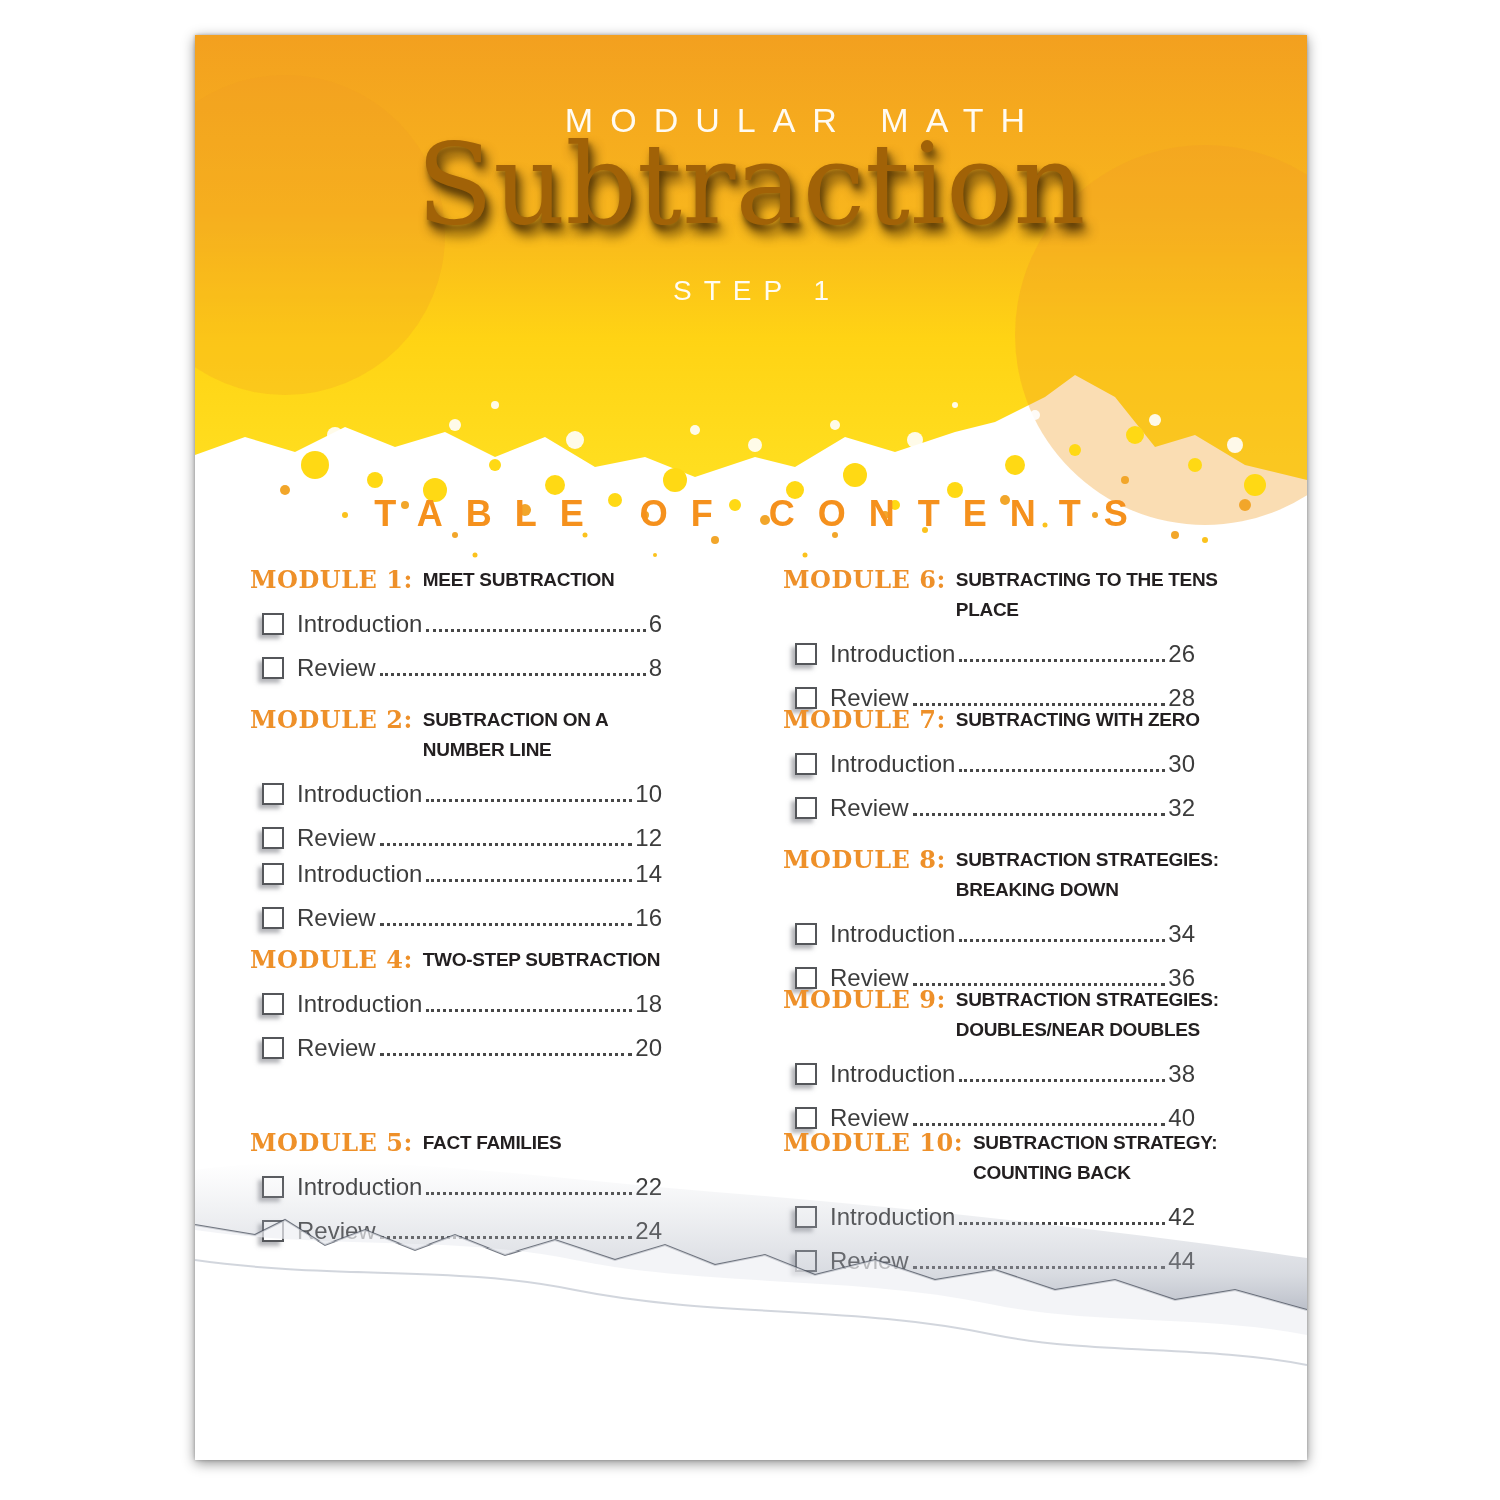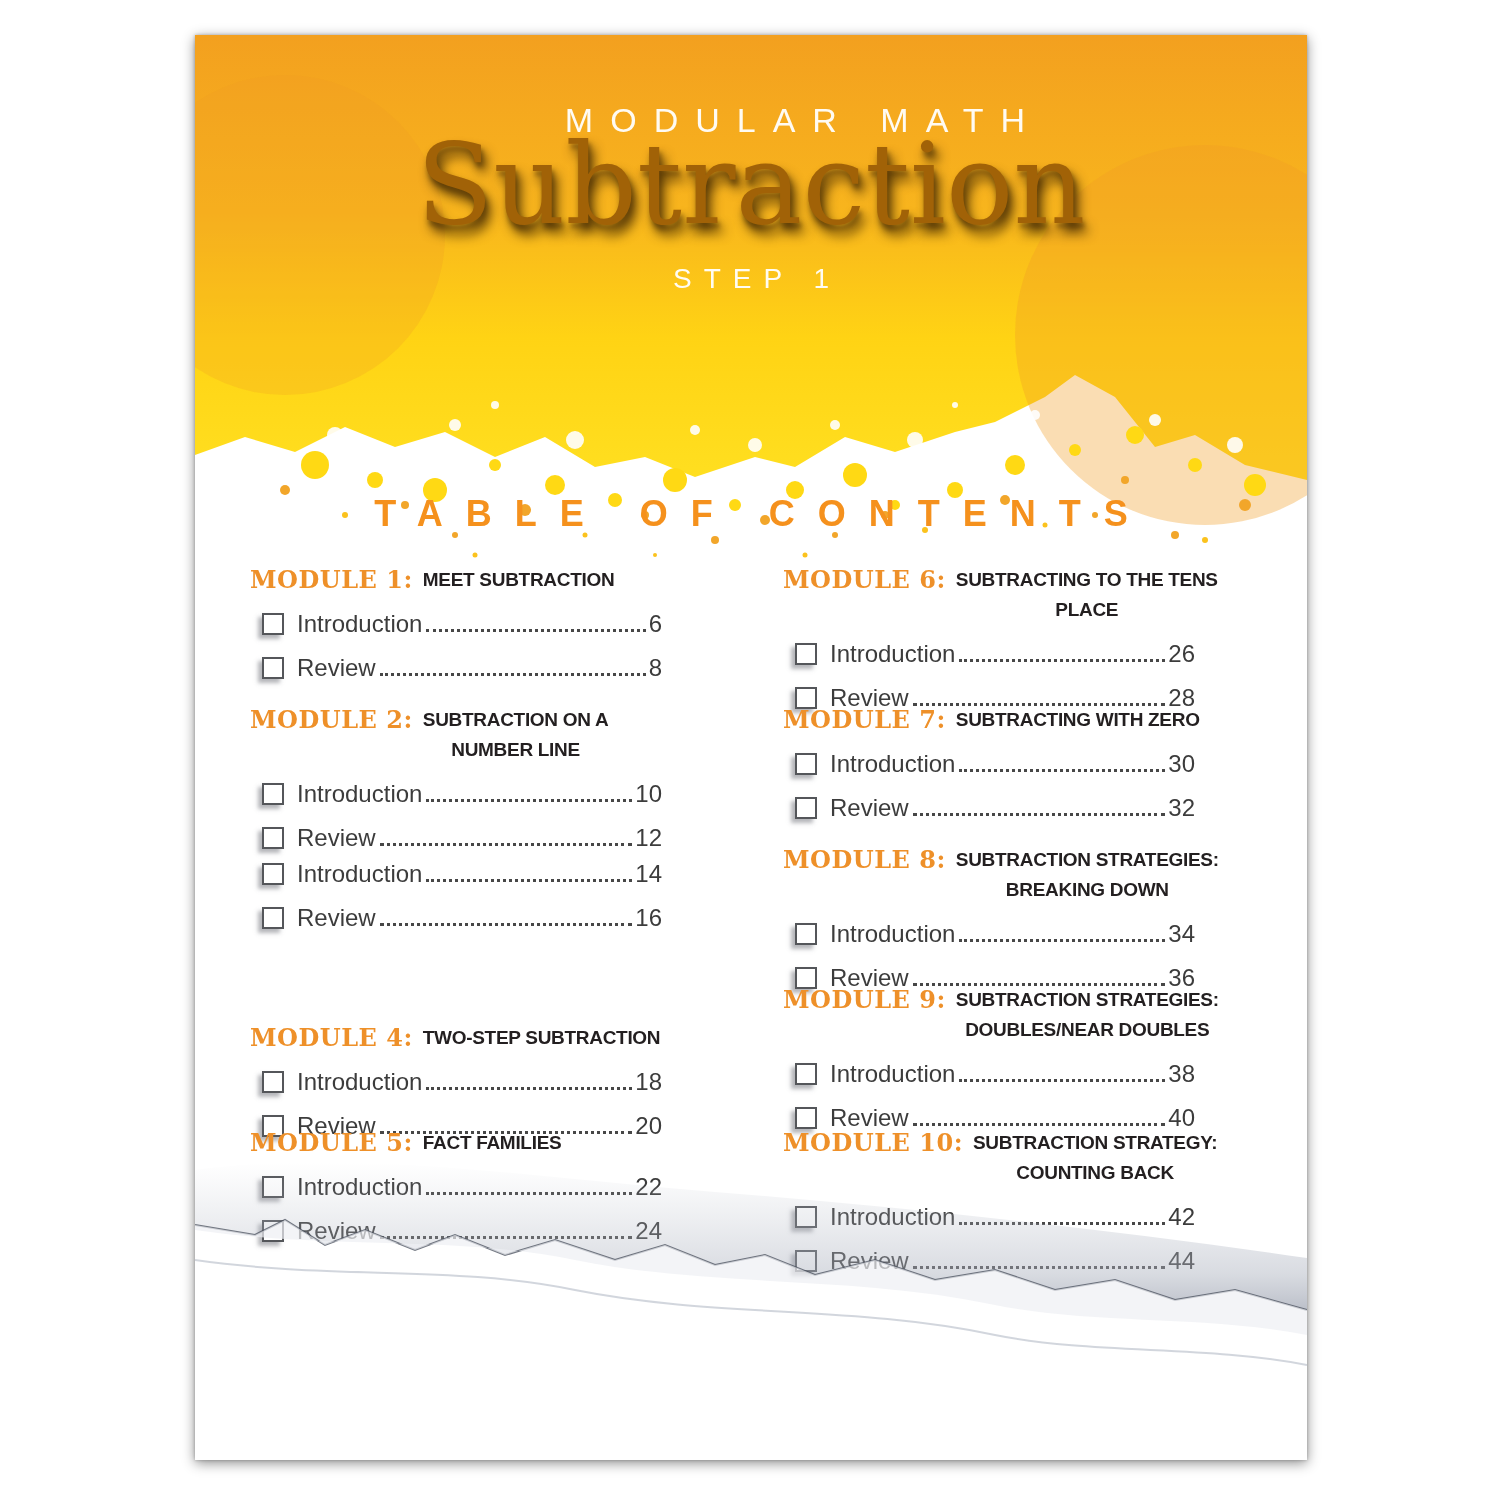--- a/index.html
+++ b/index.html
@@ -19,21 +19,21 @@
     color:rgba(255,255,255,.95);font-size:34px;font-weight:400;
     letter-spacing:17px;text-indent:17px;padding-left:44px;
   }
   .main-title{
     position:absolute;top:84px;width:100%;
     font-family:"DejaVu Serif",serif;font-weight:400;font-size:112px;
     color:#a16207;
     text-shadow:5px 10px 12px rgba(62,38,2,.85), 2px 5px 5px rgba(80,50,5,.55);
   }
   .subtitle{
-    position:absolute;top:228px;width:100%;
+    position:absolute;top:240px;width:100%;
     color:rgba(255,255,255,.95);font-size:28px;font-weight:400;
     letter-spacing:12px;text-indent:12px;
   }
 
   
   .toc-heading{
     position:absolute;top:458px;width:100%;text-align:center;
     color:#f5911d;font-size:36px;font-weight:700;
     letter-spacing:23px;text-indent:23px;
   }
@@ -46,21 +46,21 @@
   .module-heading{display:flex;align-items:flex-start;}
   .module-label{
     font-family:"DejaVu Serif",serif;font-weight:700;font-size:24px;line-height:30px;
     color:#ee9029;letter-spacing:.5px;white-space:nowrap;margin-right:10px;
   }
   .module-title{display:block;}
   .title-line{
     font-weight:700;font-size:19px;line-height:30px;color:#231f20;
     letter-spacing:-.3px;white-space:nowrap;
   }
-  .title-line + .title-line{text-align:center;}
+  .title-line + .title-line{}
 
   .items{margin:7px 0 0 12px;}
   .toc-item{display:flex;align-items:center;height:30px;margin-top:14px;}
   .checkbox{
     width:18px;height:18px;flex:0 0 18px;background:#fff;
     border:2px solid #54565a;
     box-shadow:-4px 4px 4px rgba(110,112,120,.5);
     margin-right:13px;
   }
   .item-label{font-size:24px;color:#3c3c3c;white-space:nowrap;}
@@ -221,21 +221,21 @@
 
   <div class="toc-item">
     <span class="checkbox"></span>
     <span class="item-label">Review</span>
     <span class="leader"></span>
     <span class="item-page">16</span>
   </div>
 </div>
   </section>
 
-  <section class="module" style="top: 988px;">
+  <section class="module" style="top: 910px;">
     <div class="module-heading">
       <span class="module-label">MODULE 4:</span>
       <span class="module-title">
             <div class="title-line">TWO-STEP SUBTRACTION</div>
           </span>
     </div>
     <div class="items">
   <div class="toc-item">
     <span class="checkbox"></span>
     <span class="item-label">Introduction</span>

